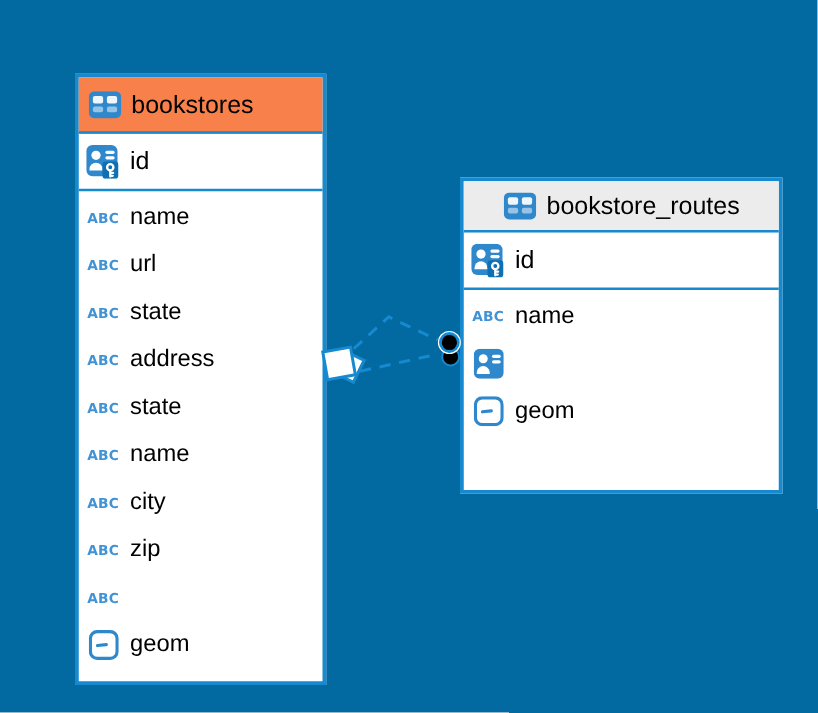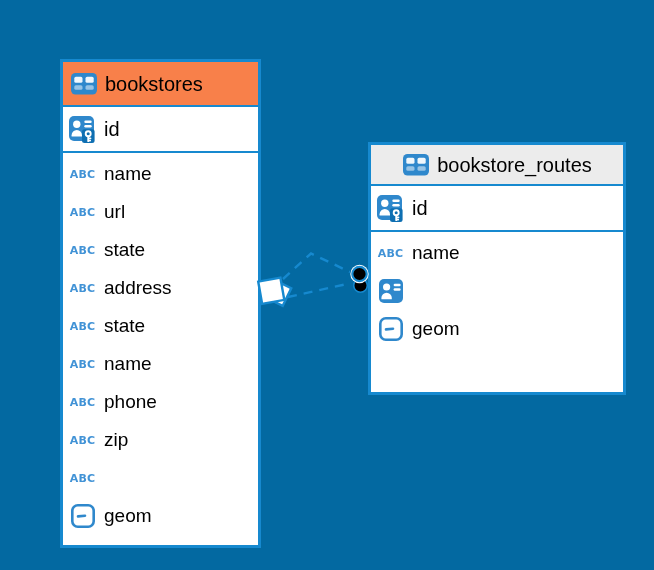--- a/index.html
+++ b/index.html
@@ -116,21 +116,21 @@
       <div class="col-row">
         <span class="icon-slot">
             <span class="abc">ABC</span>
           </span>
         <span class="col-name">name</span>
       </div>
       <div class="col-row">
         <span class="icon-slot">
             <span class="abc">ABC</span>
           </span>
-        <span class="col-name">phone</span>
+        <span class="col-name">city</span>
       </div>
       <div class="col-row">
         <span class="icon-slot">
             <span class="abc">ABC</span>
           </span>
         <span class="col-name">zip</span>
       </div>
       <div class="col-row">
         <span class="icon-slot">
             <span class="abc">ABC</span>

